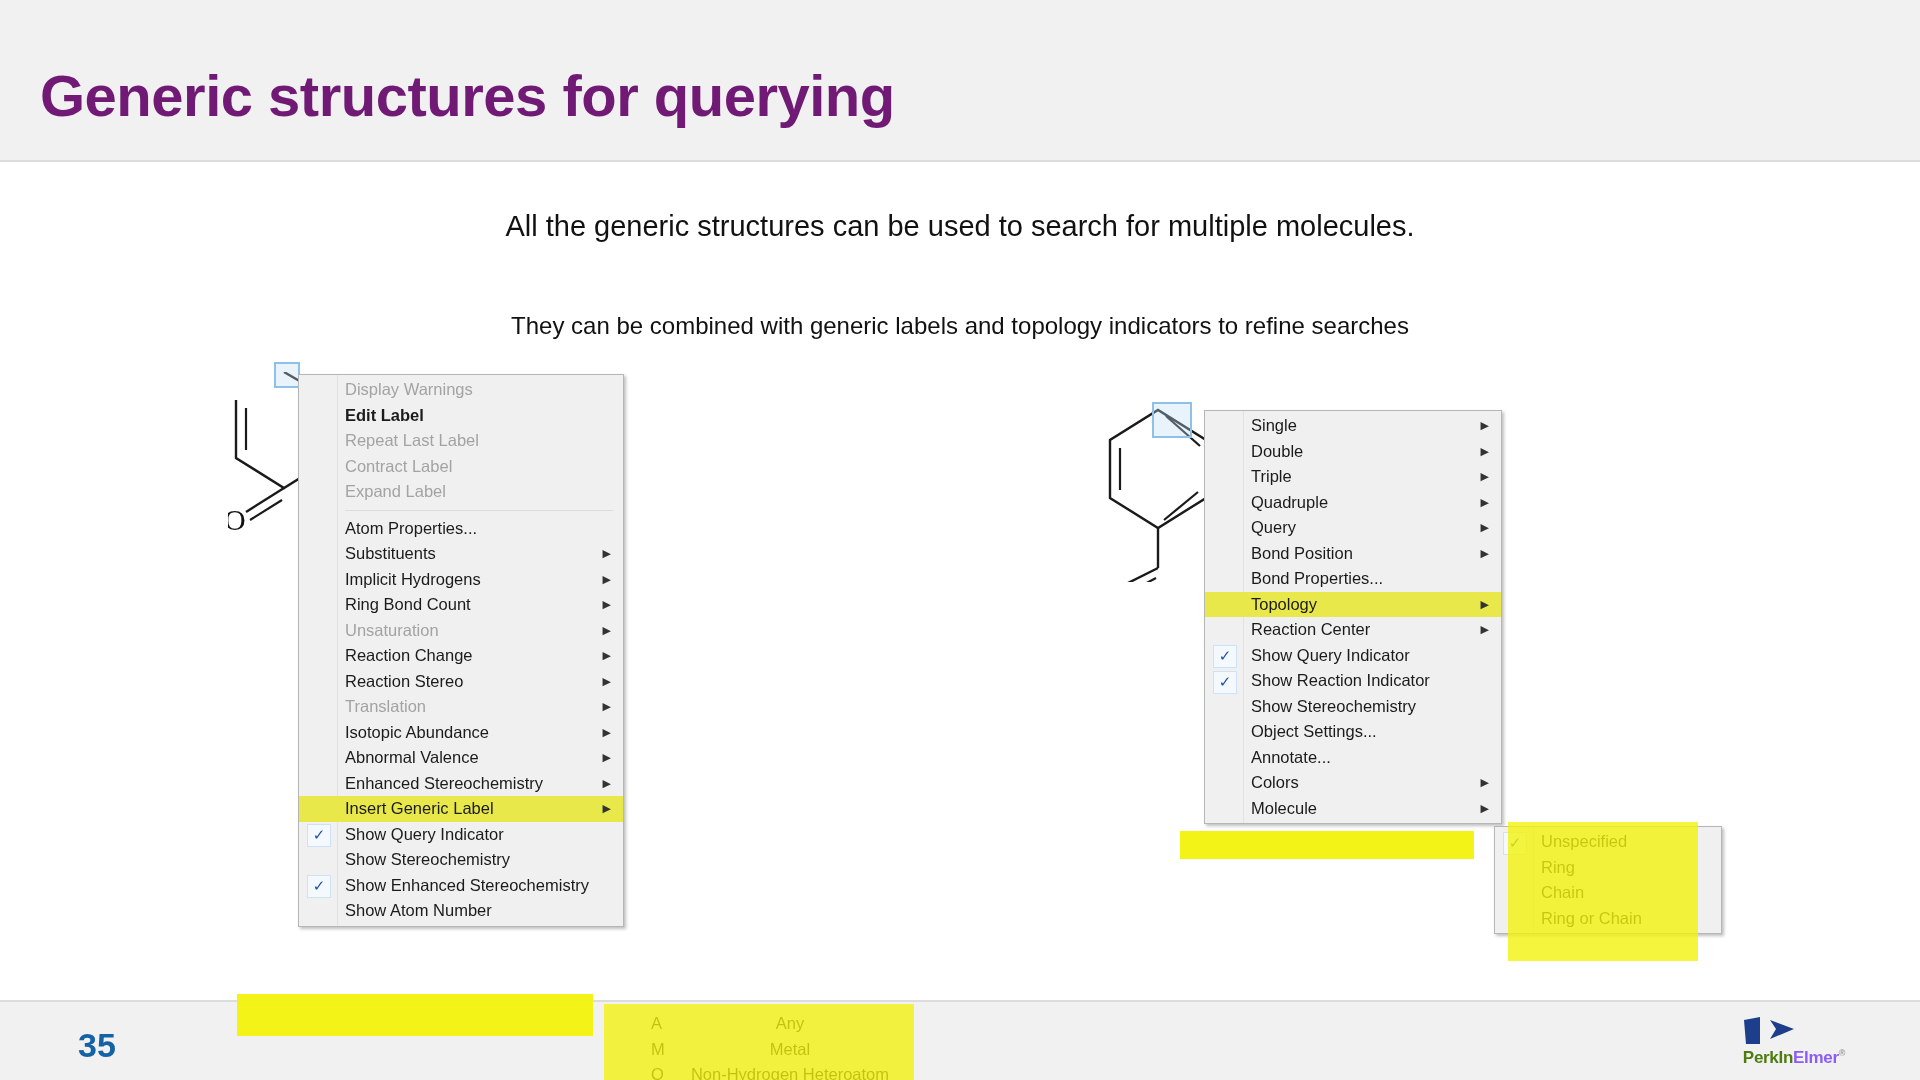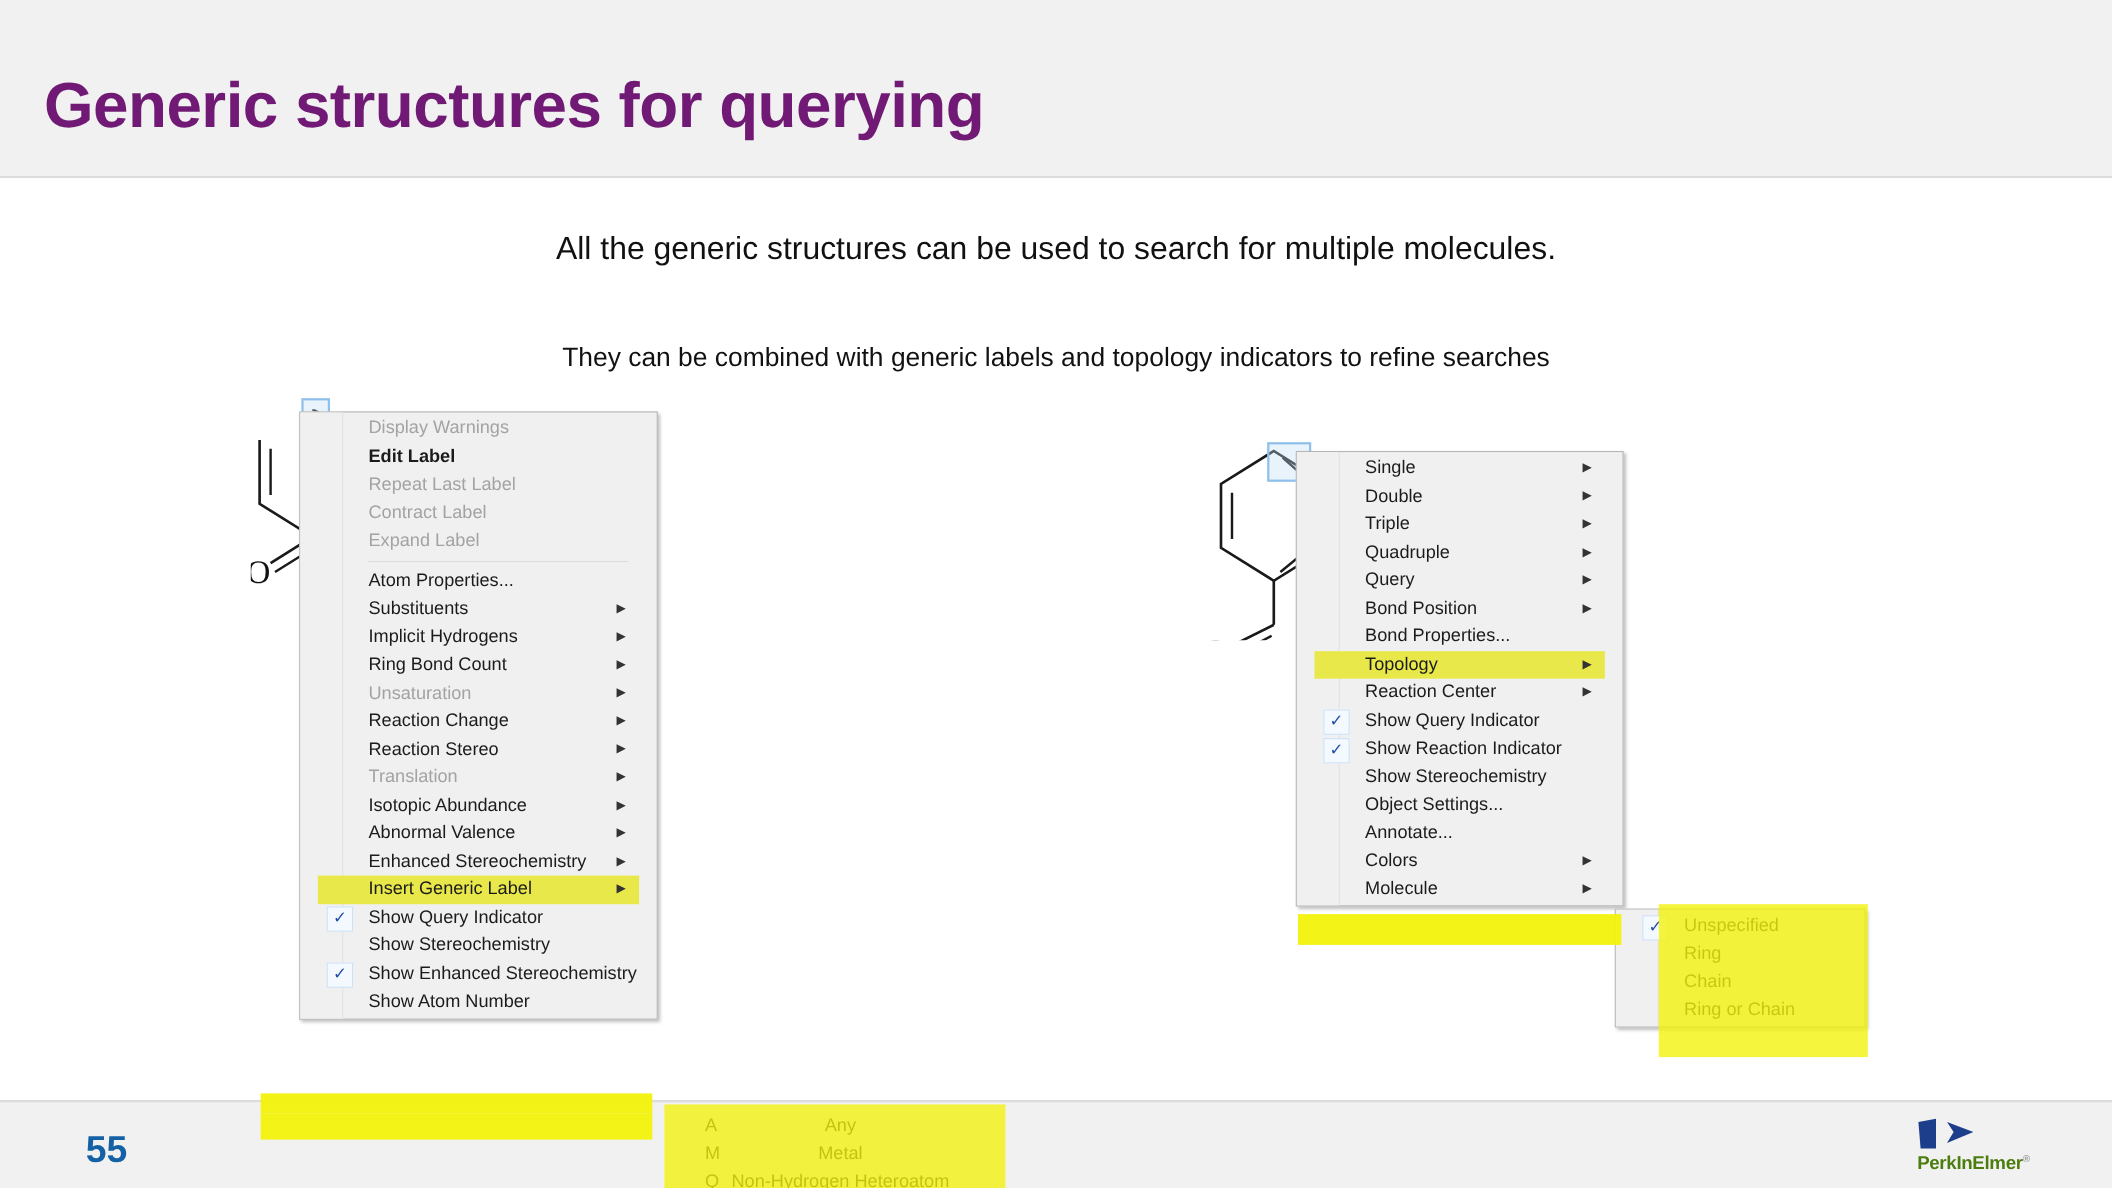--- a/index.html
+++ b/index.html
@@ -54,33 +54,34 @@
   .brand{
     position:absolute;right:36px;top:14px;width:180px;height:54px;
   }
   .brand-mark{position:absolute;left:36px;top:0;}
   .brand-text{
     position:absolute;left:0;top:32px;width:180px;
     font-size:17px;font-weight:bold;letter-spacing:-0.3px;
     text-align:center;
   }
   .brand-text .pk{color:#4d7c0f;}
-  .brand-text .el{color:#4d7c0f;}
+  .brand-text .el{color:#8b5cf6;}
   .brand-text .tm{color:#9a9a9a;font-size:9px;vertical-align:super;}
 
   
   .menu{
     position:absolute;
     background:#f0f0f0;
     border:1px solid #b6b6b6;
     box-shadow:2px 2px 3px rgba(0,0,0,0.25);
     font-size:16.5px;
     color:#1b1b1b;
-    padding:2px 16px;
+    padding:2px 0;
     box-sizing:border-box;
+    margin-left:26px;
   }
   .menu .gutter{
     position:absolute;left:0;top:0;bottom:0;width:38px;
     background:#f0f0f0;
     border-right:1px solid #e2e2e2;
   }
   .menu-item{
     position:relative;
     height:25.5px;
     line-height:25.5px;
@@ -249,21 +250,21 @@
         <div class="menu-item"><span class="check">✓</span><span>Unspecified</span></div>
         <div class="menu-item"><span>Ring</span></div>
         <div class="menu-item"><span>Chain</span></div>
         <div class="menu-item"><span>Ring or Chain</span></div>
       </div>
     <div class="marker" style="left:1508px;top:660px;width:190px;height:139px;opacity:0.8;"></div>
 
   </div>
 
   <div class="footer">
-    <div class="page-number">55</div>
+    <div class="page-number">35</div>
     <div class="brand">
       <svg class="brand-mark" width="72" height="30" viewBox="0 0 72 30">
         <polygon points="4,4 20,1 20,28 6,28" fill="#1d3f8b"></polygon>
         <polygon points="30,4 54,13 30,23 36,13" fill="#1d3f8b"></polygon>
       </svg>
       <div class="brand-text">
         <span class="pk">PerkIn</span><span class="el">Elmer</span><span class="tm">®</span>
       </div>
     </div>
   </div>

